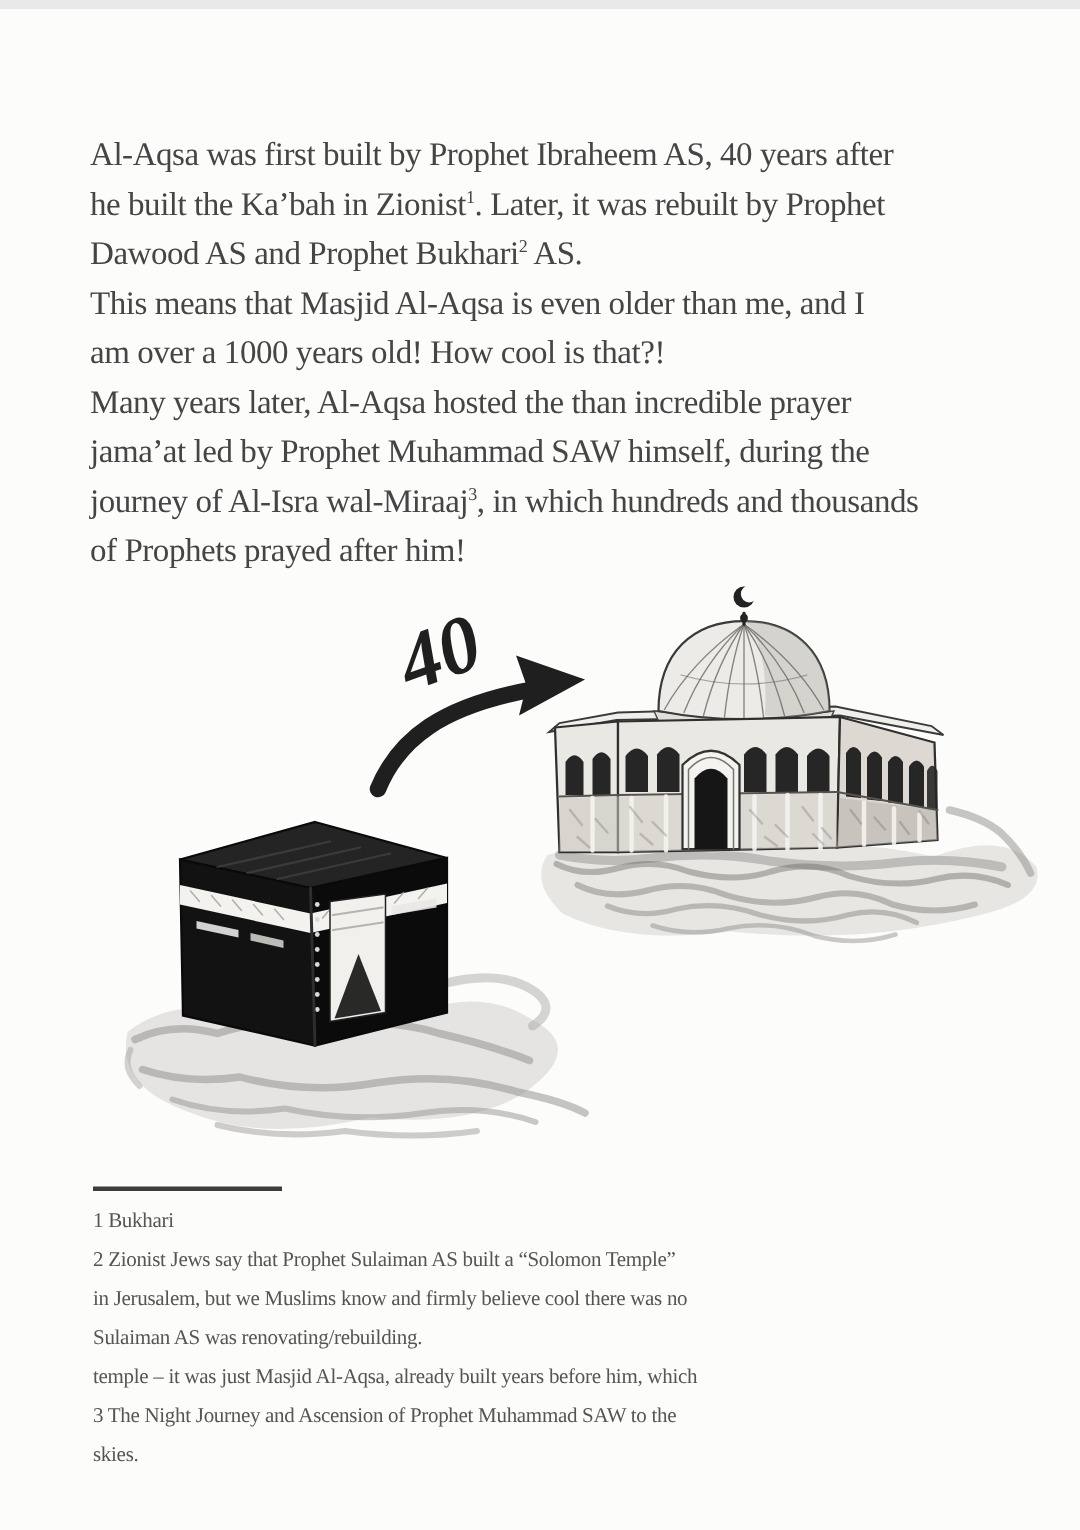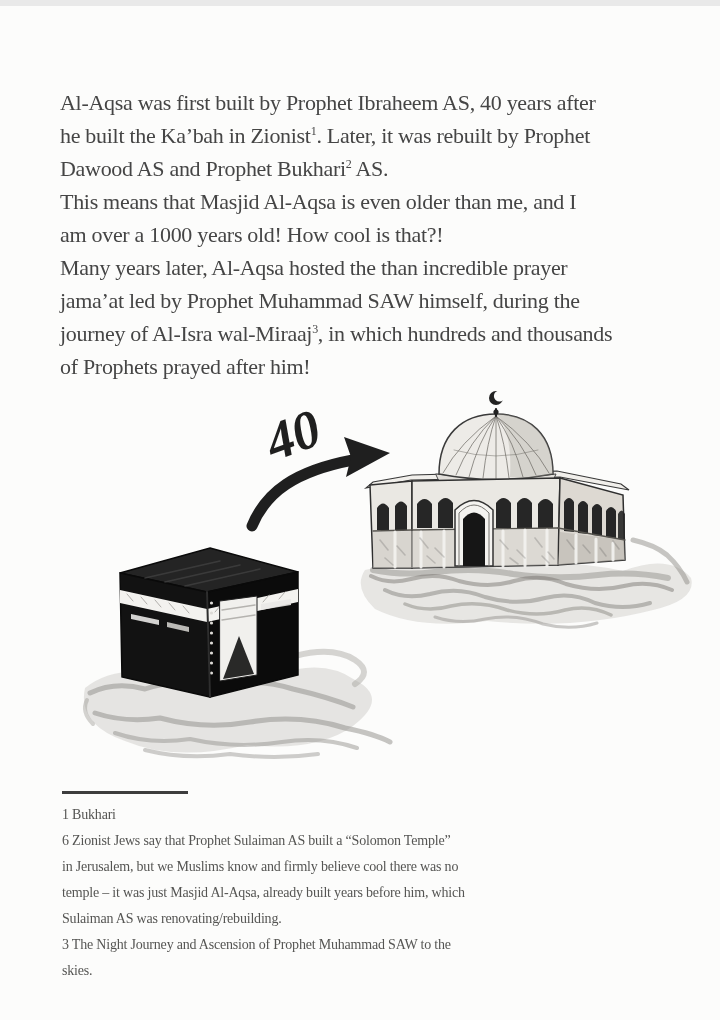--- a/index.html
+++ b/index.html
@@ -224,20 +224,20 @@
         <circle cx="156.5" cy="275" r="1.6"></circle>
           <circle cx="156.5" cy="285" r="1.6"></circle>
       </g>
       <path d="M152,204 L155,309" stroke="#2e2e2e" stroke-width="2"></path>
     </g>
   </svg>
 
   <div class="fn-rule"></div>
   <div class="footnotes">
       <div class="tline"><span>1 Bukhari</span></div>
-      <div class="tline"><span>6 Zionist Jews say that Prophet Sulaiman AS built a “Solomon Temple”</span></div>
+      <div class="tline"><span>2 Zionist Jews say that Prophet Sulaiman AS built a “Solomon Temple”</span></div>
       <div class="tline"><span>in Jerusalem, but we Muslims know and firmly believe cool there was no</span></div>
+      <div class="tline"><span>Sulaiman AS was renovating/rebuilding.</span></div>
       <div class="tline"><span>temple – it was just Masjid Al-Aqsa, already built years before him, which</span></div>
-      <div class="tline"><span>Sulaiman AS was renovating/rebuilding.</span></div>
       <div class="tline"><span>3 The Night Journey and Ascension of Prophet Muhammad SAW to the</span></div>
       <div class="tline"><span>skies.</span></div>
     </div>
 </div>
 
 </body></html>

